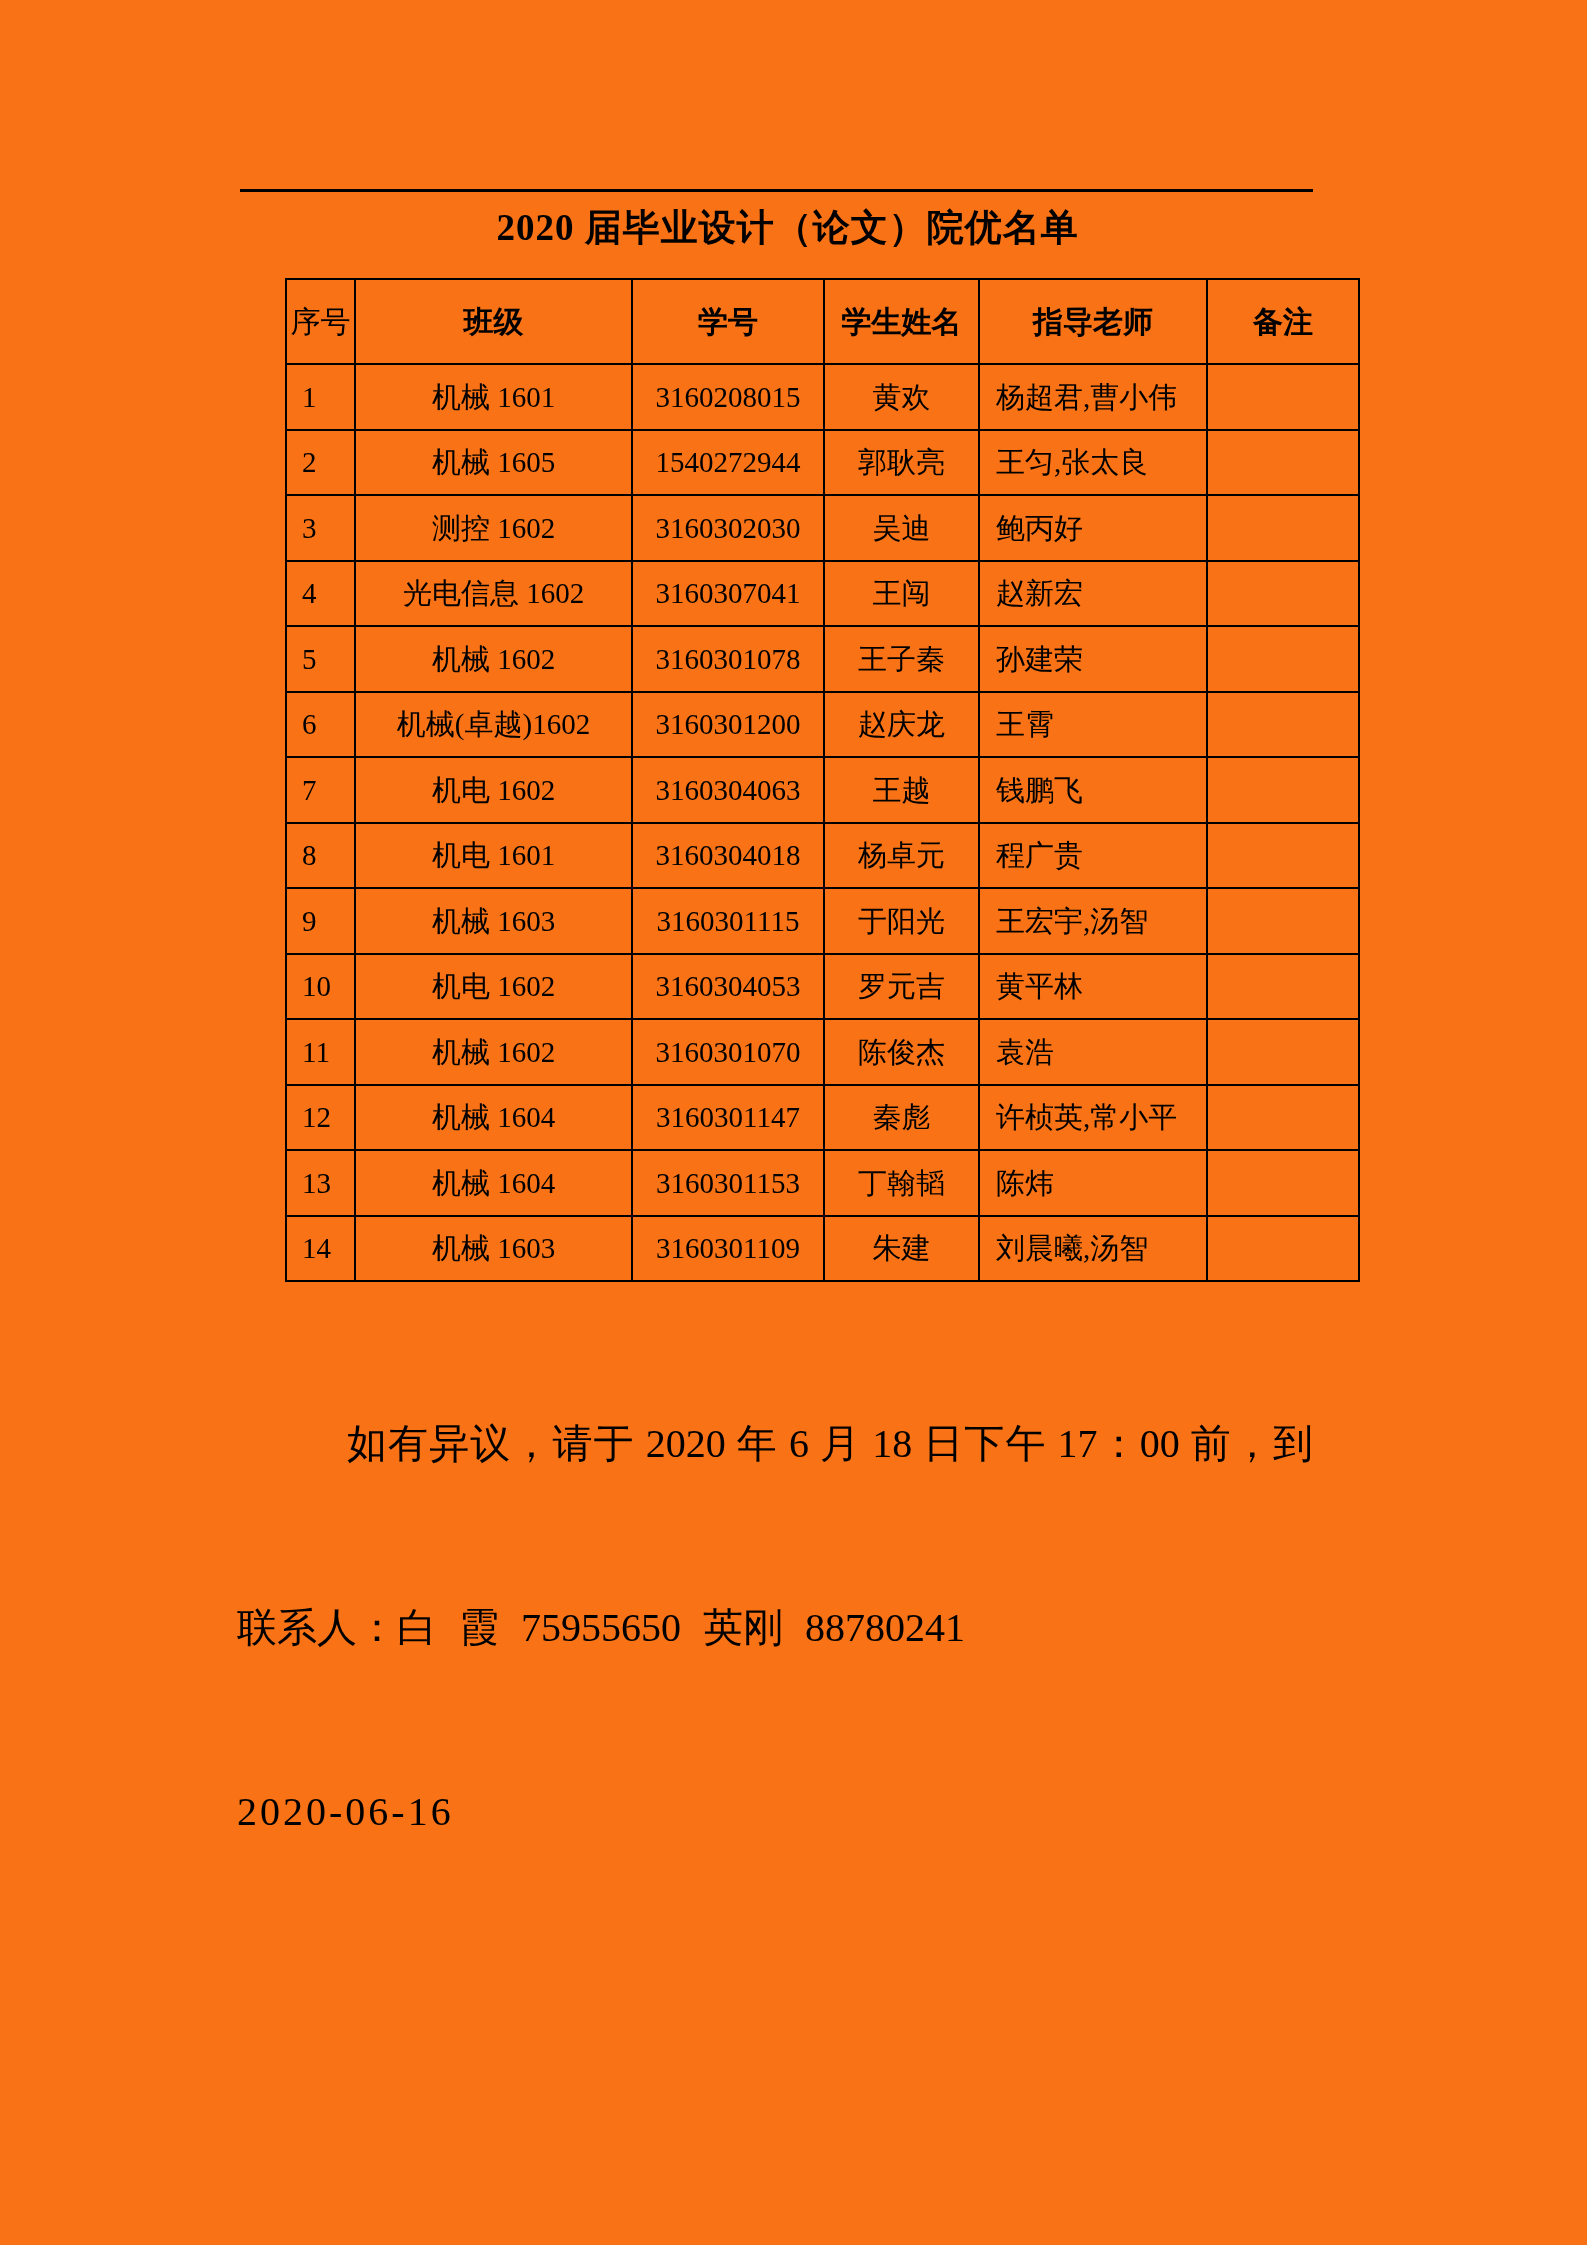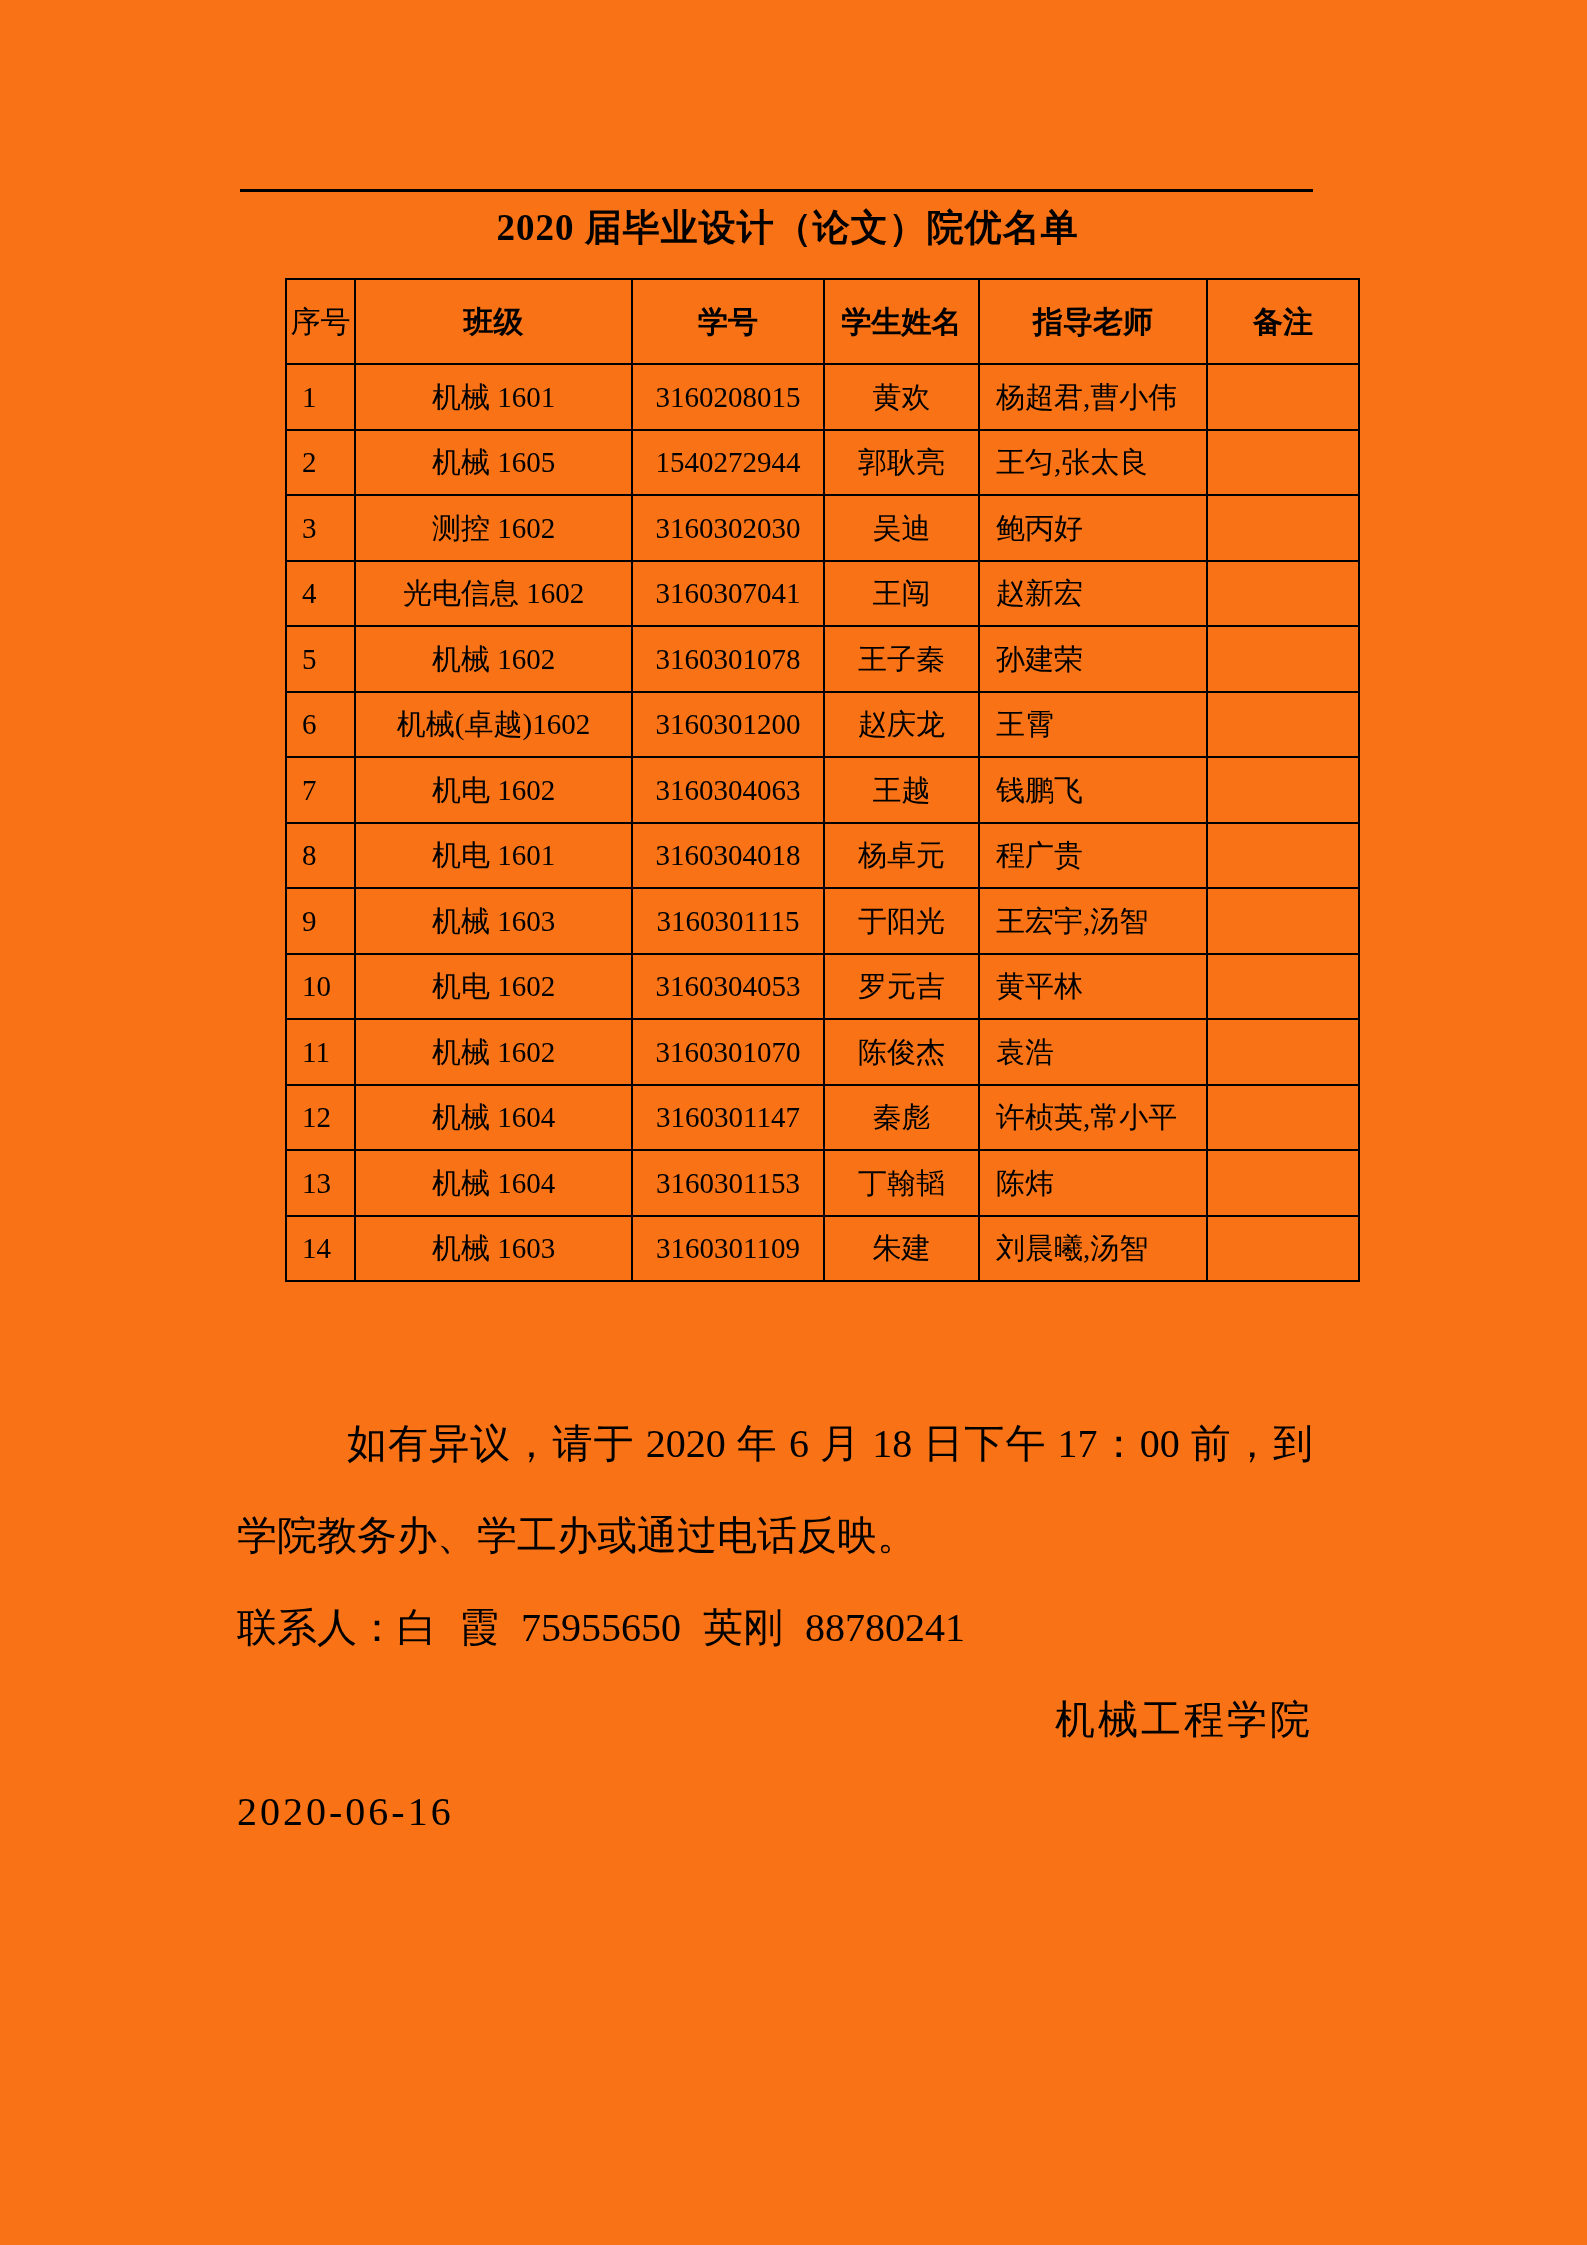--- a/index.html
+++ b/index.html
@@ -218,18 +218,16 @@
           <td class="c1">机械 1603</td>
           <td class="c2">3160301109</td>
           <td class="c3">朱建</td>
           <td class="c4">刘晨曦,汤智</td>
           <td class="c5"></td>
         </tr>
       </tbody>
   </table>
 
   <div class="fl fl-notice1">如有异议，请于 2020 年 6 月 18 日下午 17：00 前，到</div>
-  <div class="fl fl-notice2">学院教务办、学工办或通过电话反映。</div>
   <div class="fl fl-contact">联系人：白 霞 75955650  英刚 88780241</div>
-  <div class="fl fl-signature">机械工程学院</div>
   <div class="fl fl-date">2020-06-16</div>
 
 </div>
 
 </body></html>

